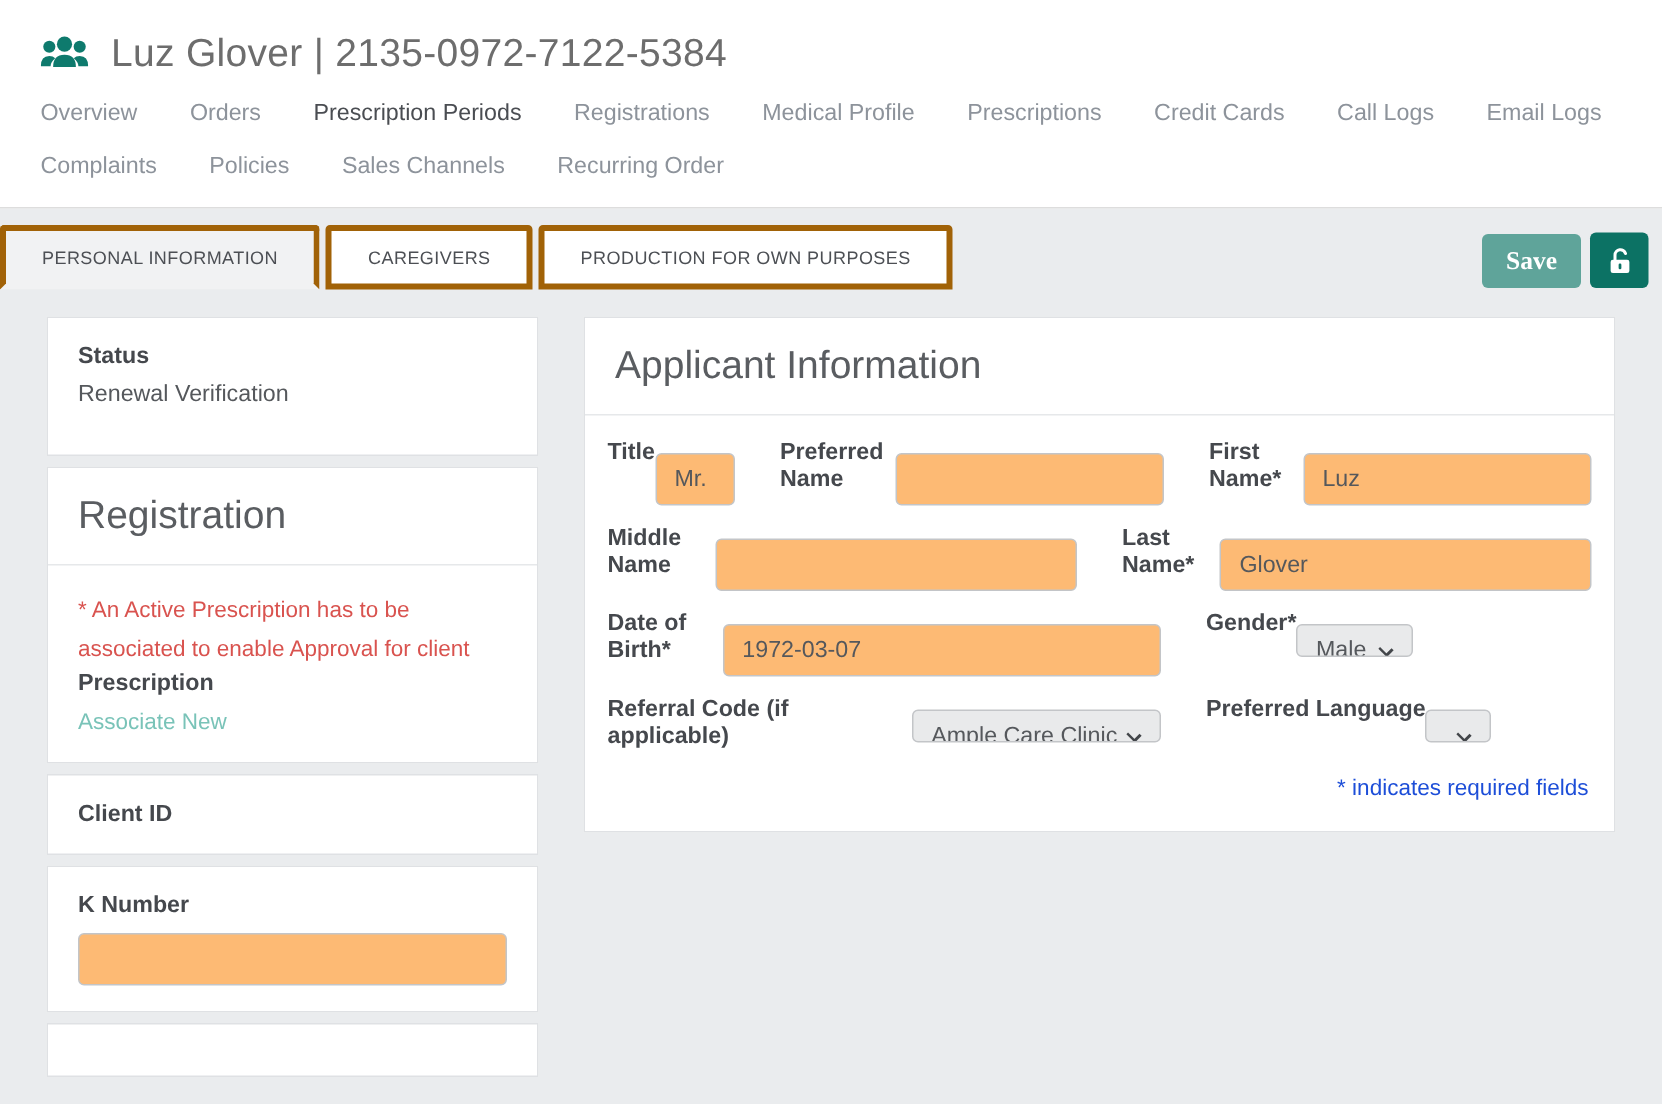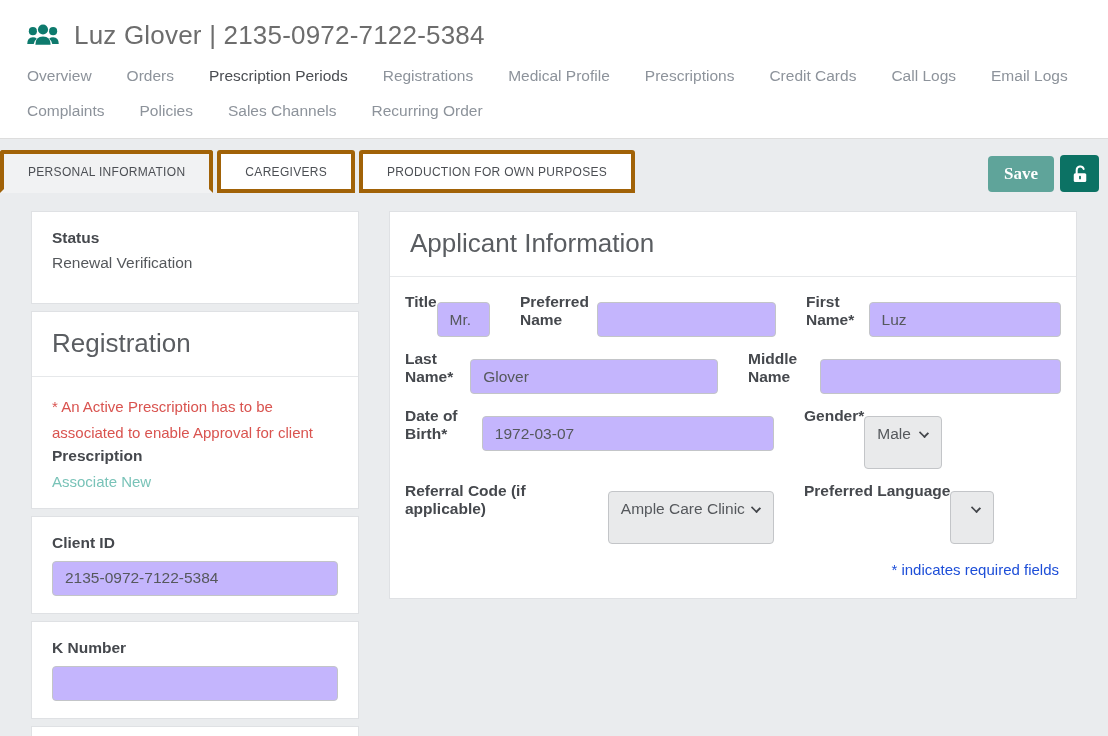--- a/index.html
+++ b/index.html
@@ -126,21 +126,21 @@
     font-size: 15px;
     margin-top: 8px;
     display: inline-block;
     cursor: pointer;
   }
   .status-value { font-size: 15.5px; color: #55585c; margin-top: 7px; padding-bottom: 14px; }
 
   .text-input {
     width: 100%;
     height: 35px;
-    background: #c4b5fd;
+    background: #fdba74;
     border: 1px solid #c3c5c8;
     border-radius: 4px;
     font-size: 15.5px;
     color: #55585c;
     padding: 0 12px;
     font-family: "Liberation Sans", sans-serif;
     margin-top: 9px;
   }
 
   
@@ -149,21 +149,21 @@
   .fld { display: flex; }
   .fld .text-input, .fld .select { margin-top: 9px; }
   .w-title { flex: 0 0 85px; }
   .w-first { flex: 0 0 255px; }
   .w-flex  { flex: 1; }
   .w-half  { flex: 1; }
   .w-wide  { flex: 0 0 369px; }
 
   .select {
     position: relative;
-    height: 53px;
+    height: 22px;
     background: #e9eaeb;
     border: 1px solid #c3c5c8;
     border-radius: 4px;
     font-size: 15.5px;
     color: #55585c;
     padding: 8px 30px 0 12px;
     cursor: pointer;
     white-space: nowrap;
     overflow: hidden;
   }
@@ -245,21 +245,20 @@
       <div class="panel-divider"></div>
       <div class="card-pad">
         <div class="warning-text">* An Active Prescription has to be associated to enable Approval for client</div>
         <div class="field-label">Prescription</div>
         <span class="teal-link">Associate New</span>
       </div>
     </div>
 
     <div class="card card-pad">
       <div class="field-label">Client ID</div>
-      <input class="text-input" type="text" readonly="" value="2135-0972-7122-5384" style="">
     </div>
 
     <div class="card card-pad">
       <div class="field-label">K Number</div>
       <input class="text-input" type="text" value="" style="">
     </div>
 
     <div class="card card-pad">
       
       
@@ -284,26 +283,26 @@
             <input class="text-input" type="text" value="" style="">
           </div>
           <div class="fld w-first">
             <label class="field-label">First Name*</label>
             <input class="text-input" type="text" value="Luz" style="">
           </div>
         </div>
 
         <div class="form-row">
           <div class="fld w-half">
+            <label class="field-label">Middle Name</label>
+            <input class="text-input" type="text" value="" style="">
+          </div>
+          <div class="fld w-half">
             <label class="field-label">Last Name*</label>
             <input class="text-input" type="text" value="Glover" style="">
-          </div>
-          <div class="fld w-half">
-            <label class="field-label">Middle Name</label>
-            <input class="text-input" type="text" value="" style="">
           </div>
         </div>
 
         <div class="form-row">
           <div class="fld w-wide">
             <label class="field-label">Date of Birth*</label>
             <input class="text-input" type="text" value="1972-03-07" style="">
           </div>
           <div class="fld w-flex">
             <label class="field-label">Gender*</label>

